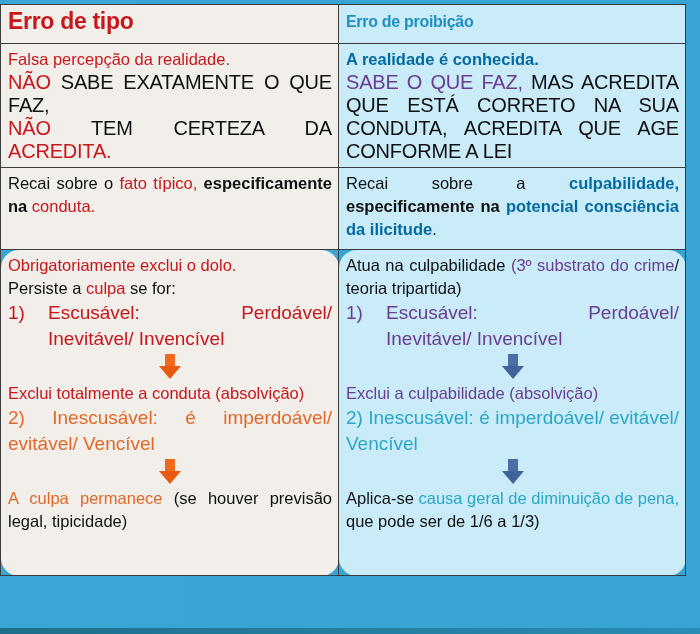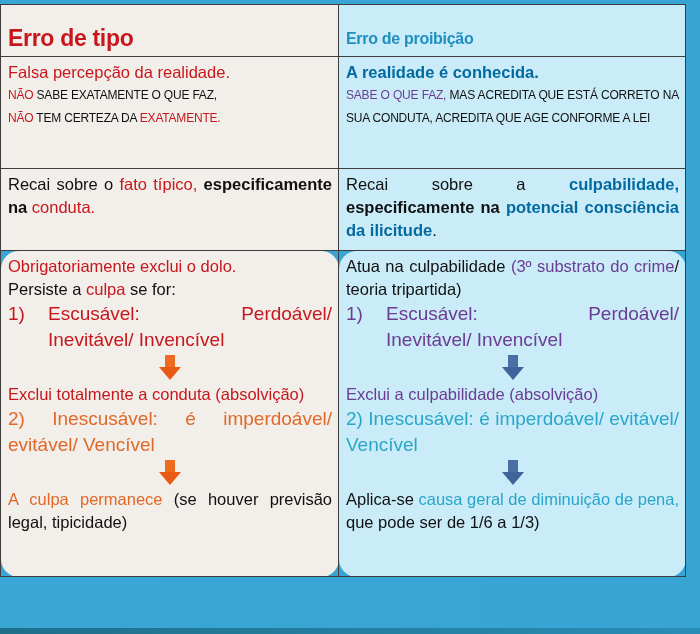--- a/index.html
+++ b/index.html
@@ -17,35 +17,35 @@
     position: absolute; left: 0; top: 4px; width: 686px;
     border-collapse: collapse; table-layout: fixed;
   }
   table.cmp td {
     border: 1.5px solid #3d3d3d; vertical-align: top;
     padding: 4px 6px 4px 7px; font-size: 16.5px; line-height: 23px;
     text-align: justify; color: #111;
   }
   td.left { background: #f2eee9; width: 338px; }
   td.right { background: #c9ecf8; }
-  tr.head td { height: 39px; padding-top: 22px; }
+  tr.head td { height: 39px; padding-top: 5px; }
   tr.r1 td { height: 112px; }
   tr.r2 td { height: 55px; }
   tr.r3 td { height: 82px; }
   tr.r4 td { height: 326px; border-radius: 18px; }
   .title-left { color: #c8171c; font-size: 23px; font-weight: bold; letter-spacing: -0.3px; }
   .title-right { color: #1e8fc0; font-size: 16px; font-weight: bold; letter-spacing: -0.3px; }
   .red { color: #c8171c; }
   .redb { color: #c8171c; font-weight: normal; }
   .purple { color: #6a3c92; }
   .purpleb { color: #0369a1; font-weight: bold; }
   .orange { color: #e0692a; }
   .teal { color: #2aa6c9; }
   .b { font-weight: bold; }
-  .caps { font-size: 12px; letter-spacing: -0.2px; }
+  .caps { font-size: 20px; letter-spacing: -0.2px; }
   .item { font-size: 19px; line-height: 26px; display: flex; }
   .item .num { width: 40px; flex: none; }
   .item .txt { flex: 1; text-align: justify; }
   .item .txt .l1 { display: flex; justify-content: space-between; align-items: center; }
   .arrow-row { display: flex; justify-content: center; height: 30px; align-items: center; }
   .arrow {
     width: 22px; height: 26px; position: relative;
   }
   .arrow .shaft { position: absolute; left: 6px; top: 0; width: 10px; height: 12px; }
   .arrow .head { position: absolute; left: 0; top: 12px; width: 0; height: 0;
@@ -67,21 +67,21 @@
       </td>
       <td class="right">
         <span class="title-right">Erro de proibição</span>
       </td>
     </tr>
 
     <tr class="r1">
       <td class="left">
         <div class="redb">Falsa percepção da realidade.</div>
         <div class="caps"><span class="red">NÃO</span><span> SABE EXATAMENTE O QUE FAZ,</span></div>
-        <div class="caps"><span class="red">NÃO</span><span> TEM CERTEZA DA </span><span class="red">EXATAMENTE.</span></div>
+        <div class="caps"><span class="red">NÃO</span><span> TEM CERTEZA DA </span><span class="red">ACREDITA.</span></div>
       </td>
       <td class="right">
         <div class="purpleb">A realidade é conhecida.</div>
         <div class="caps"><span class="purple">SABE O QUE FAZ,</span><span> MAS ACREDITA QUE ESTÁ CORRETO NA SUA CONDUTA, ACREDITA QUE AGE CONFORME A LEI</span></div>
       </td>
     </tr>
 
 
     <tr class="r3">
       <td class="left">

